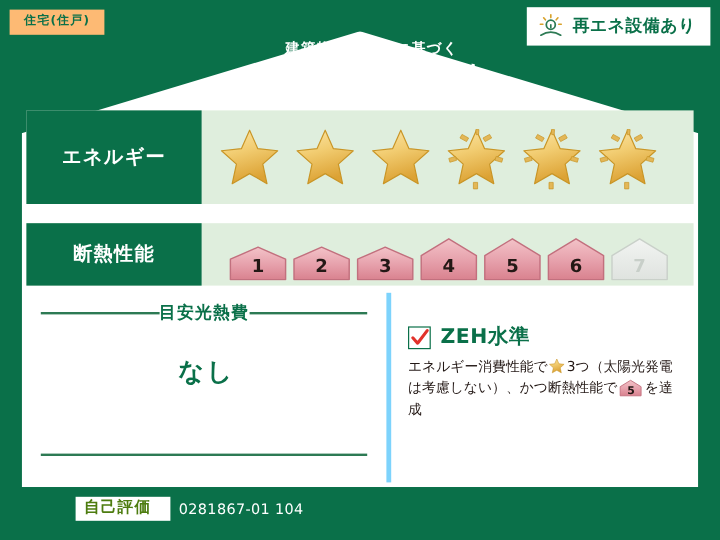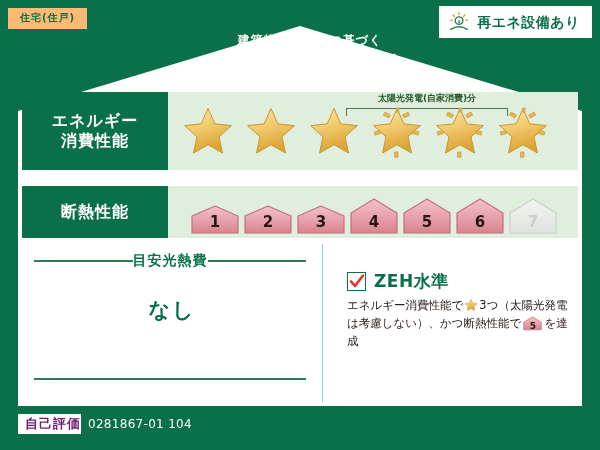--- a/index.html
+++ b/index.html
@@ -142,22 +142,22 @@
 
   
   .lower{
     position:absolute;left:4px;top:218px;width:556px;height:158px;
     display:flex;
   }
   .lower-left{
     width:300px;flex:0 0 300px;position:relative;
   }
   .lower-right{
-    flex:1;position:relative;padding:28px 6px 0 24px;
-    border-left:1px solid #7dd3fc;
+    flex:1;position:relative;padding:28px 6px 0 14px;
+    border-left:4px solid #7dd3fc;
   }
   .cost-head{
     display:flex;align-items:center;
     padding:8px 16px 0 12px;
   }
   .cost-head .hline{flex:1;height:2px;background:#2d7a54;}
   .cost-head .htxt{
     color:#0a7049;font-size:14px;font-weight:bold;letter-spacing:1px;white-space:nowrap;
   }
   .cost-value{
@@ -199,23 +199,23 @@
   
   .footer{
     position:absolute;left:0;right:0;bottom:0;height:44px;
     z-index:5;
   }
   .self-eval{
     position:absolute;left:18px;top:8px;
     display:flex;align-items:center;gap:7px;
   }
   .self-eval .tag{
-    background:#ffffff;color:#701a75;
+    background:#ffffff;color:#4d7c0f;
     font-size:13px;font-weight:bold;letter-spacing:1px;
-    padding:3px 0 4px 7px;line-height:1;
+    padding:3px 16px 4px 7px;line-height:1;margin-left:45px;
   }
   .self-eval .code{
     color:#ffffff;font-size:12px;letter-spacing:.3px;line-height:1;
     font-family:"DejaVu Sans","Liberation Sans",sans-serif;
   }
   .eval-date{
     position:absolute;right:16px;top:4px;text-align:right;
   }
   .eval-date .d{
     color:#ffffff;font-size:13px;font-weight:bold;letter-spacing:.5px;line-height:1.3;
@@ -255,28 +255,23 @@
   <div class="title-block">
     <p class="title-sub">建築物省エネ法に基づく</p>
     <p class="title-main">省エネ性能ラベル</p>
   </div>
 
   <div class="panel-inner">
 
     <div class="row-energy">
       <div class="row-label">
         <span>エネルギー</span>
-        <span>消費性能</span>
       </div>
       <div class="stars-area">
 
-        <div class="solar-bracket">
-          <div class="bk-line"></div>
-          <div class="bk-text">太陽光発電(自家消費)分</div>
-        </div>
 
         <div class="star-wrap">
           <svg class="star-svg" viewBox="0 0 60 60" aria-hidden="true">
             <defs>
               <linearGradient id="sg" x1="0" y1="0" x2="0.3" y2="1">
                 <stop offset="0%" stop-color="#fbe6a8"></stop>
                 <stop offset="45%" stop-color="#f2cd72"></stop>
                 <stop offset="100%" stop-color="#dca234"></stop>
               </linearGradient>
             </defs>

